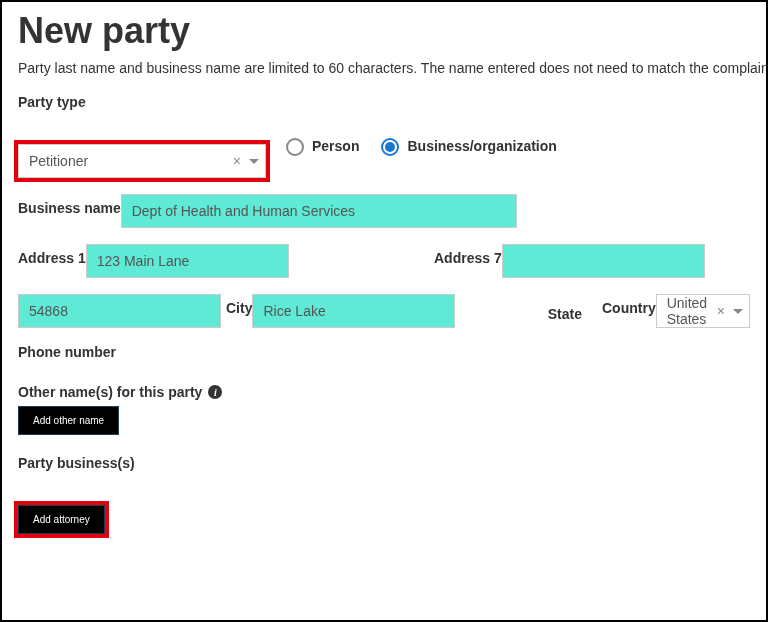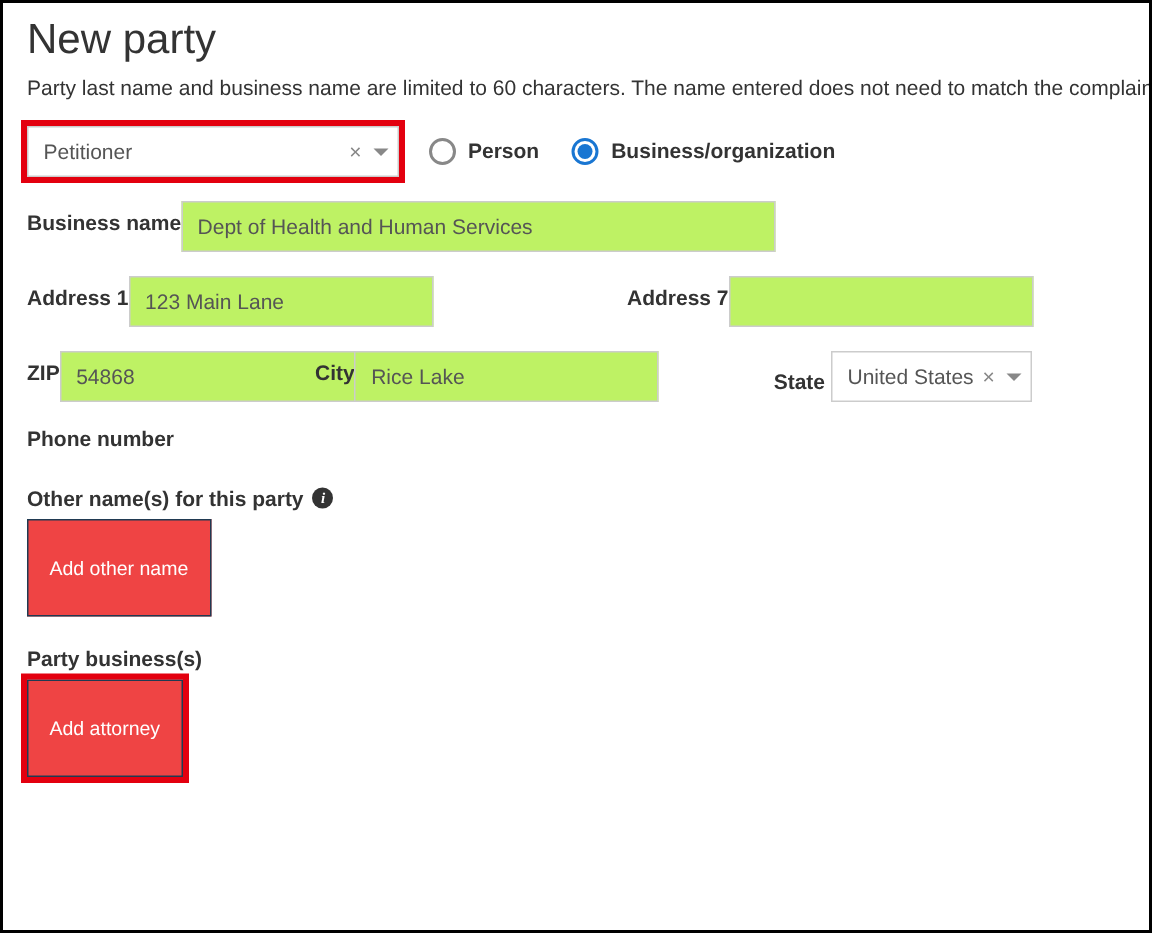--- a/index.html
+++ b/index.html
@@ -12,22 +12,22 @@
   }
   .frame {
     width: 768px;
     height: 622px;
     border: 2px solid #000;
     padding: 8px 16px 16px 16px;
     overflow: hidden;
     position: relative;
   }
   h1.page-title {
-    font-size: 28px;
-    font-weight: 400;
+    font-size: 36px;
+    font-weight: 700;
     margin: 0 0 8px 0;
     color: #333;
   }
   .help-text {
     font-size: 14px;
     color: #333;
     margin: 0 0 18px 0;
     white-space: nowrap;
   }
   .section-label {
@@ -38,21 +38,21 @@
     display: flex;
     align-items: center;
     gap: 6px;
   }
   .row {
     display: flex;
     align-items: center;
     gap: 20px;
     margin-bottom: 16px;
   }
-  .row-wrap { display: flex; gap: 4px; margin-bottom: 16px; align-items: flex-end; }
+  .row-wrap { display: flex; gap: 20px; margin-bottom: 16px; align-items: flex-end; }
   .field-group { display: flex; flex-direction: row; }
   
   .select-box {
     height: 34px;
     border: 1px solid #ccc;
     background: #fff;
     display: flex;
     align-items: center;
     padding: 0 6px 0 10px;
     font-size: 14px;
@@ -66,21 +66,21 @@
     padding: 0 6px;
     cursor: pointer;
   }
   .caret-down {
     width: 0; height: 0;
     border-left: 5px solid transparent;
     border-right: 5px solid transparent;
     border-top: 5px solid #888;
     margin-left: 2px;
   }
-  .hl-red { outline: 4px solid #e3000f; outline-offset: 0; }
+  .hl-red { outline: 4px solid #e3000f; outline-offset: 0; margin-top: 28px; }
   
   .radio-group { display: flex; align-items: center; gap: 22px; }
   .radio-item { display: flex; align-items: flex-start; gap: 8px; font-size: 14px; font-weight: 700; }
   .radio-outer {
     width: 18px; height: 18px;
     border: 2px solid #888;
     border-radius: 50%;
     display: flex; align-items: center; justify-content: center;
     background: #fff;
   }
@@ -88,29 +88,29 @@
   .radio-dot {
     width: 10px; height: 10px; border-radius: 50%;
     background: #1976d2;
   }
   input.text-input {
     height: 34px;
     border: 1px solid #ccc;
     padding: 0 10px;
     font-size: 14px;
     color: #555;
-    background: #bef264;
+    background: #5eead4;
     font-family: inherit;
   }
   .btn-primary {
-    background: #ef4444;
+    background: #000000;
     color: #fff;
     border: 1px solid #203a52;
-    padding: 24px 14px;
-    font-size: 13px;
+    padding: 8px 14px;
+    font-size: 10px;
     cursor: pointer;
     font-family: inherit;
   }
   .info-icon {
     display: inline-flex;
     width: 14px; height: 14px;
     border-radius: 50%;
     background: #333;
     color: #fff;
     align-items: center; justify-content: center;
@@ -121,20 +121,21 @@
   }
 </style>
 </head>
 <body>
 
 <div class="frame">
 
   <h1 class="page-title">New party</h1>
   <p class="help-text">Party last name and business name are limited to 60 characters. The name entered does not need to match the complaint</p>
 
+  <div class="section-label">Party type</div>
   <div class="row">
     <div class="select-box hl-red" style="width:248px;">
       <span class="select-value">Petitioner</span>
       <span class="clear-x">×</span>
       <span class="caret-down"></span>
     </div>
     <div class="radio-group">
       <label class="radio-item">
         <span class="radio-outer"></span>
         <span>Person</span>
@@ -159,31 +160,31 @@
       <input class="text-input" value="123 Main Lane" style="">
     </div>
     <div class="field-group" style="width:310px;">
       <div class="section-label">Address 7</div>
       <input class="text-input" value="" style="">
     </div>
   </div>
 
   <div class="row-wrap">
     <div class="field-group" style="width:188px;">
-      <div class="section-label">ZIP</div>
       <input class="text-input" value="54868" style="">
     </div>
     <div class="field-group" style="width:188px;">
       <div class="section-label">City</div>
       <input class="text-input" value="Rice Lake" style="">
     </div>
     <div class="field-group" style="width:148px;justify-content:flex-end;">
       <div class="section-label">State</div>
     </div>
     <div class="field-group" style="width:148px;">
+      <div class="section-label">Country</div>
       <div class="select-box">
         <span class="select-value">United States</span>
         <span class="clear-x">×</span>
         <span class="caret-down"></span>
       </div>
     </div>
   </div>
 
   <div class="field-group" style="width:248px; margin-bottom:18px;">
     <div class="section-label">Phone number</div>

